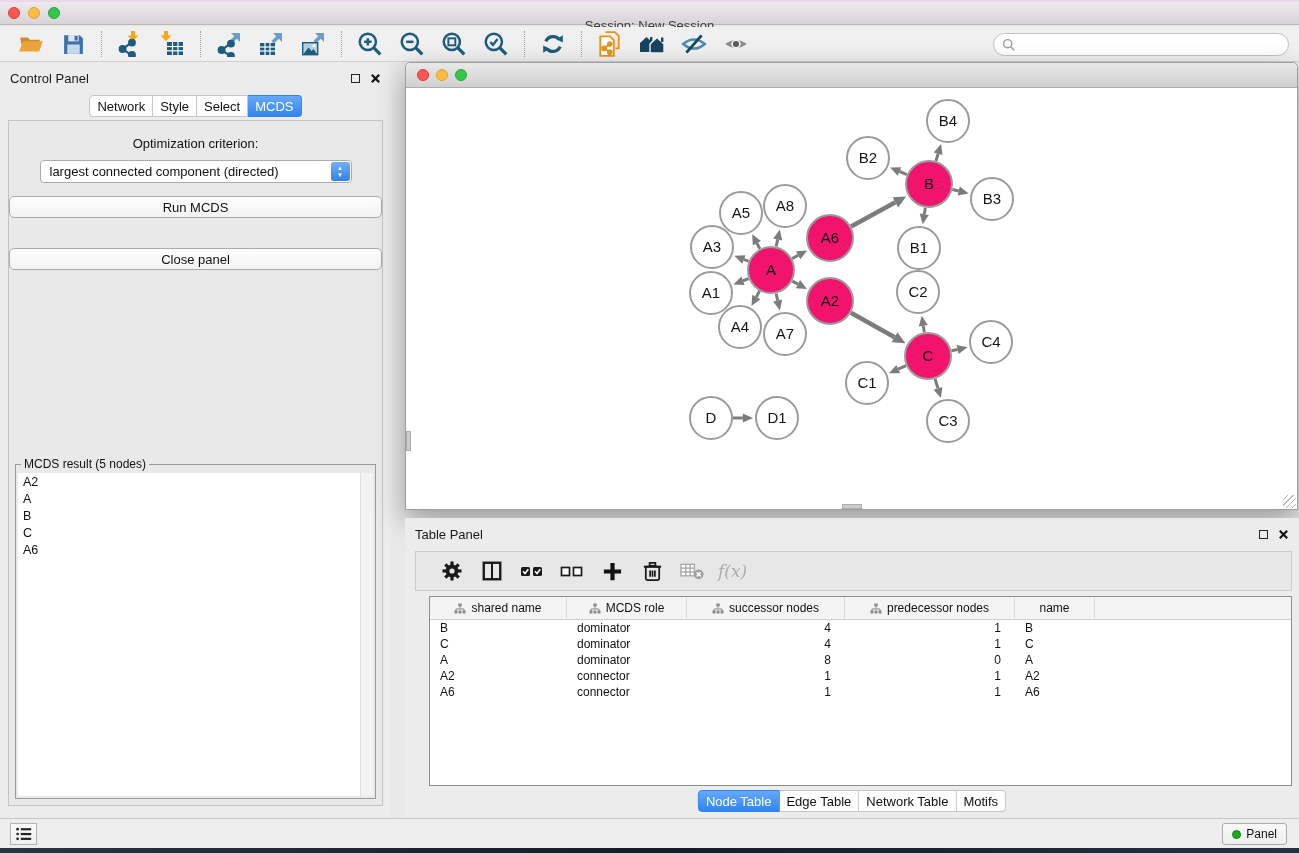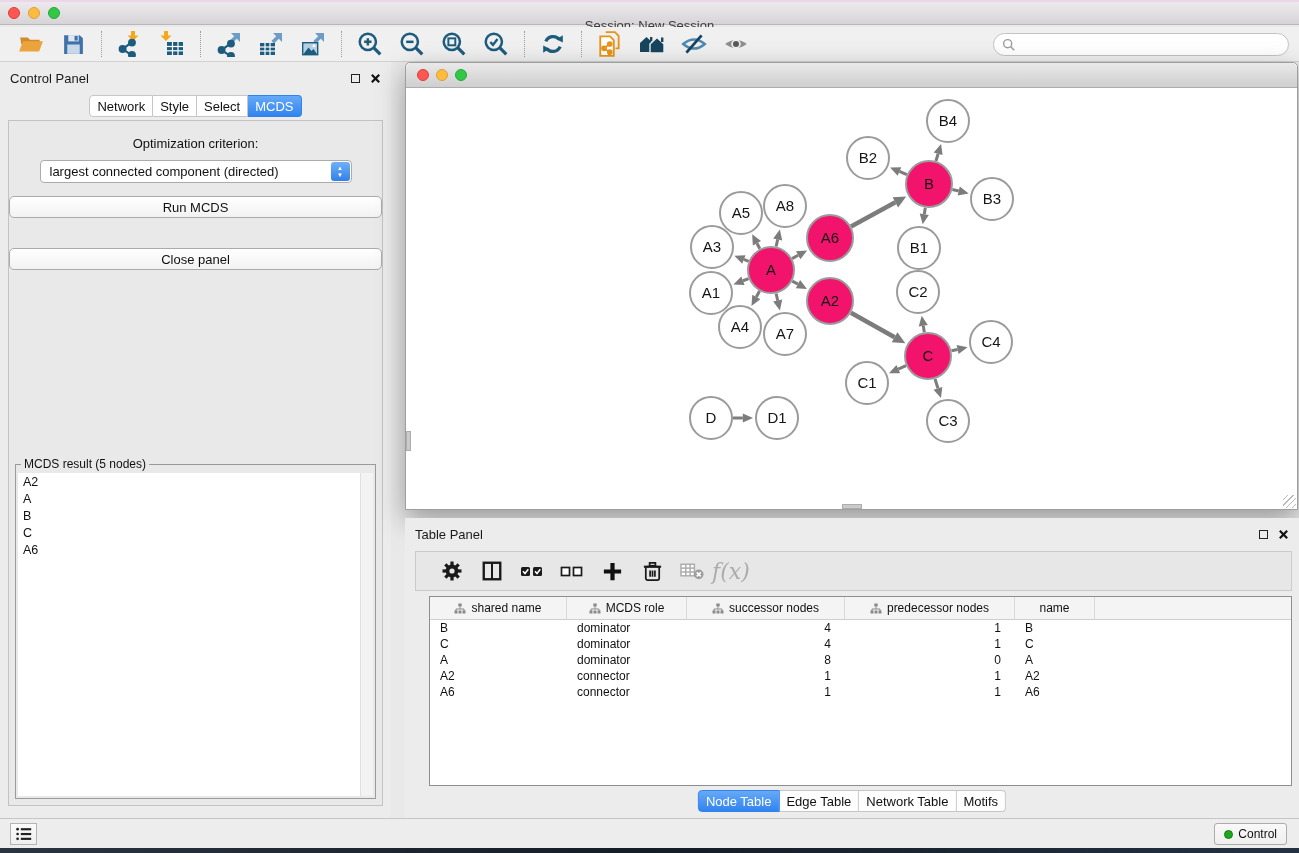--- a/index.html
+++ b/index.html
@@ -82,21 +82,21 @@
   .grip-h { position:absolute; left:436px; bottom:0; width:20px; height:5px; background:#CACACA; border:1px solid #ADADAD; }
   .resize-grip { position:absolute; right:1px; bottom:1px; width:13px; height:13px;
     background:repeating-linear-gradient(135deg, transparent 0 3px, #B9B9B9 3px 4px); }
 
   
   .table-panel { position:absolute; left:405px; top:518px; width:894px; height:300px; background:#ECECEC; }
   .tp-toolbar { position:absolute; left:10px; right:7px; top:33px; height:40px; background:#E7E7E7;
     border:1px solid #CBCBCB; display:flex; align-items:center; padding-left:16px; gap:0; }
   .tpbtn { background:none; border:none; width:30px; height:32px; margin:0 5px; padding:0;
     display:flex; align-items:center; justify-content:center; cursor:pointer; }
-  .fx-label { font-size:22px; color:#ACACAC; font-family:"DejaVu Serif",serif; font-style:italic; }
+  .fx-label { font-size:17px; color:#ACACAC; font-family:"DejaVu Serif",serif; font-style:italic; margin-left:6px; }
 
   .ntable { position:absolute; left:24px; right:7px; top:78px; height:190px; background:#fff;
     border:1px solid #8E8E8E; overflow:hidden; }
   .thead { display:flex; height:23px; background:#F4F4F4; border-bottom:1px solid #CFCFCF; }
   .hcell { display:flex; align-items:center; justify-content:center; gap:5px;
     border-right:1px solid #DADADA; font-size:12px; color:#111; cursor:pointer; }
   .hfill { flex:1; }
   .c0 { width:137px; } .c1 { width:120px; } .c2 { width:158px; } .c3 { width:170px; } .c4 { width:80px; }
   .trow { display:flex; height:16px; line-height:16px; font-size:12px; color:#111; cursor:default; }
   .tcell { overflow:hidden; white-space:nowrap; }
@@ -612,17 +612,17 @@
             <rect x="7" y="2.7" width="13" height="2.7"></rect>
           <circle cx="3" cy="10" r="1.7"></circle>
             <rect x="7" y="8.7" width="13" height="2.7"></rect>
           <circle cx="3" cy="16" r="1.7"></circle>
             <rect x="7" y="14.7" width="13" height="2.7"></rect>
         </g>
       </svg>
     </button>
     <button class="memory-btn">
       <span class="mem-dot"></span>
-      <span>Control</span>
+      <span>Panel</span>
     </button>
   </div>
   <div class="desktop-strip"></div>
 </div>
 
 </body></html>

